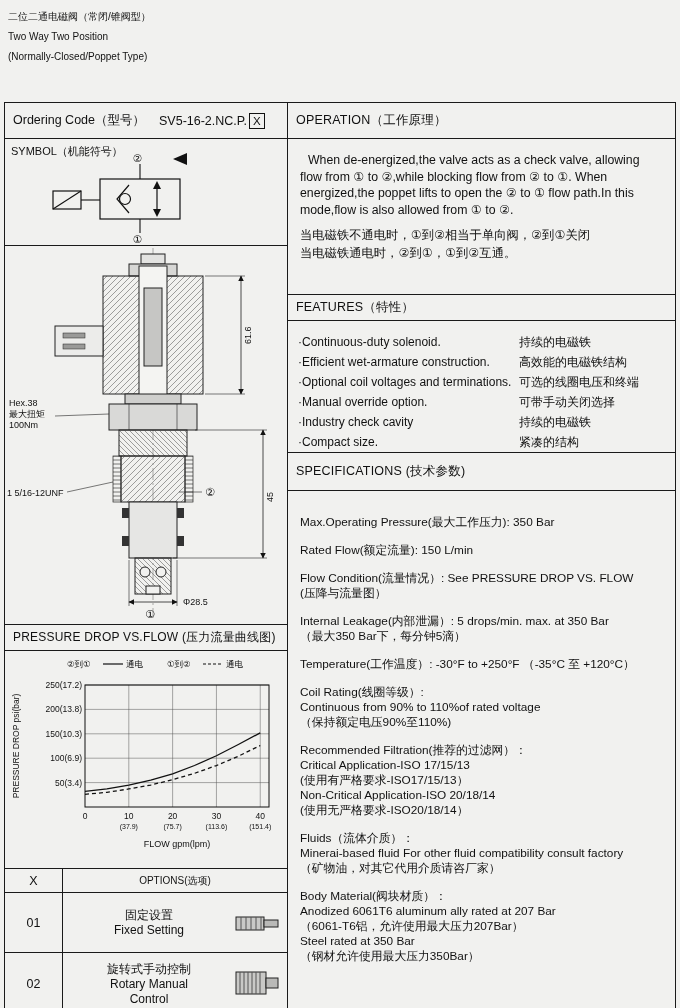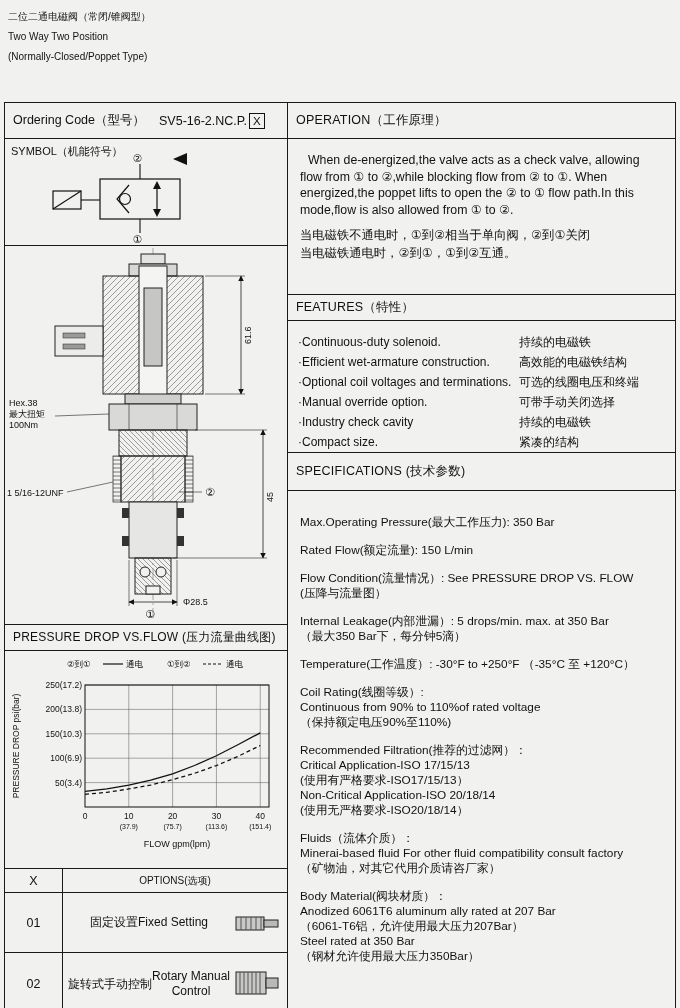--- a/index.html
+++ b/index.html
@@ -28,21 +28,21 @@
   .charthd{height:26px;font-size:12px}
   .chartsec{height:218px}
   .opts{height:147px;border-bottom:none}
 
   .opt-head{height:24px;border-bottom:1px solid #1a1a1a;display:flex;font-size:12.5px}
   .opt-row{display:flex;border-bottom:1px solid #1a1a1a}
   .opt-row.last{border-bottom:none}
   .r1{height:60px}.r2{height:62px}
   .opt-code{width:58px;border-right:1px solid #1a1a1a;display:flex;align-items:center;justify-content:center;font-size:12.5px}
   .opt-label{flex:1;display:flex;align-items:center;justify-content:center;font-size:10px}
-  .opt-desc{flex:1;position:relative;display:flex;flex-direction:row;align-items:center;justify-content:center;font-size:12px;line-height:15px;text-align:center;padding-right:52px}
+  .opt-desc{flex:1;position:relative;display:flex;flex-direction:column;align-items:center;justify-content:center;font-size:12px;line-height:15px;text-align:center;padding-right:52px}
   .opt-desc .zh{white-space:pre-line}
   .opt-desc .en{white-space:pre-line}
   .opt-icon{position:absolute;right:5px;top:50%;transform:translateY(-50%)}
 
   .ophd{height:36px}
   .optext{height:156px;padding:13px 16px 0 12px;font-size:12.3px;line-height:16.5px}
   .optext .en{text-indent:8px;margin-bottom:8px}
   .optext .zh{white-space:pre-line;line-height:18px}
   .feathd{height:26px}
   .featlist{height:132px;padding:11px 6px 0 10px;font-size:12px}

